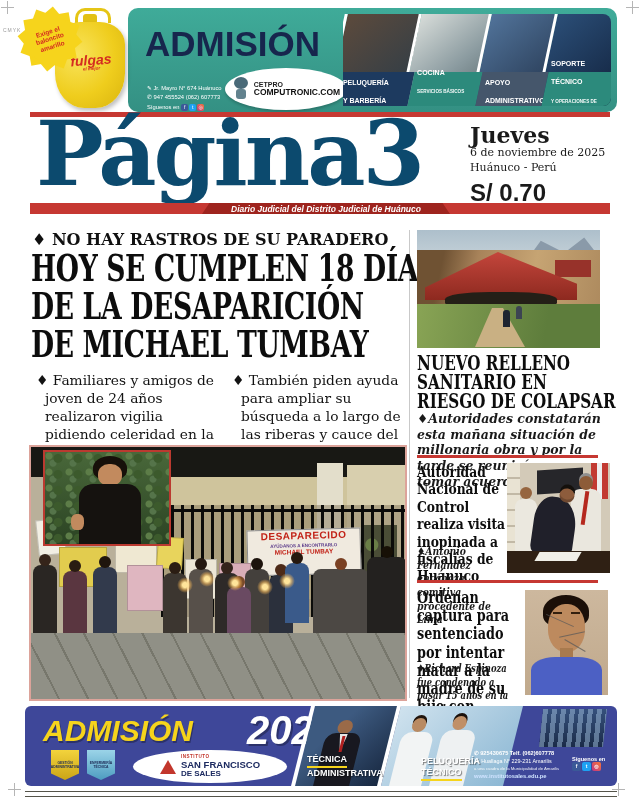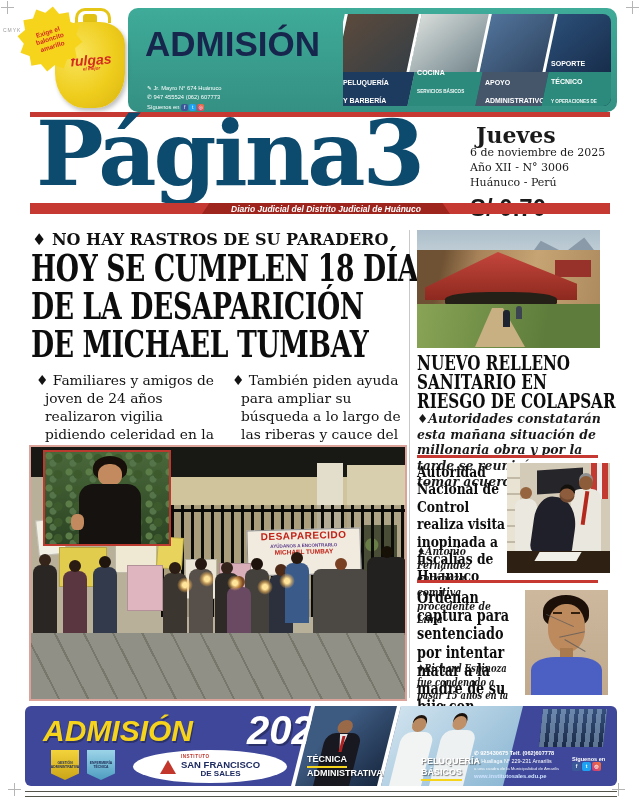--- a/index.html
+++ b/index.html
@@ -51,21 +51,21 @@
   .seg{position:absolute;top:0;height:92px;transform:skewX(-12deg);border-left:3px solid #fff;}
   .cat{position:absolute;height:34px;transform:skewX(-12deg);display:flex;flex-direction:column;justify-content:center;
        padding:0 6px;box-sizing:border-box;}
   .cat>span{transform:skewX(12deg);color:#fff;font-weight:800;line-height:1.15;}
   .cat .t1{font-size:7px;} .cat .t2{font-size:4.6px;font-weight:700;opacity:.95;}
   
   .rule-red{position:absolute;background:#c63832;}
   .mast-title{position:absolute;left:36px;top:108px;font-size:90px;font-weight:800;color:#0c4a6e;
        letter-spacing:-3px;line-height:1;}
   .mast-info{position:absolute;left:470px;top:124px;color:#1a1a1a;}
-  .mi-day{font-size:22px;font-weight:800;line-height:1;margin-left:6px;}
+  .mi-day{font-size:22px;font-weight:800;line-height:1;}
   .mi-line{font-size:11px;line-height:1.35;}
   .mi-price{font-size:24px;font-weight:800;font-family:"Liberation Sans",sans-serif;margin-top:3px;}
   .tag-bar{position:absolute;left:30px;top:203px;width:580px;height:11px;background:#c63832;}
   .tag-trap{position:absolute;left:172px;top:0;width:248px;height:11px;background:#9e241e;
        clip-path:polygon(3% 0,97% 0,100% 100%,0 100%);display:flex;align-items:center;justify-content:center;}
   .tag-txt{color:#fff;font-size:8.5px;font-weight:800;font-style:italic;white-space:nowrap;}
   
   .vdiv{position:absolute;left:409px;top:230px;width:1px;height:468px;background:#c9c9c9;}
   .kicker{position:absolute;left:32px;top:230px;font-size:16px;font-weight:800;color:#101010;}
   .hl{position:absolute;left:31px;font-size:37px;font-weight:800;color:#0d0d0d;line-height:1;
@@ -163,21 +163,21 @@
       text-shadow:2px 2px 0 rgba(0,0,0,.3);}
   .shield{position:absolute;width:28px;height:30px;clip-path:polygon(50% 100%,0 78%,0 0,100% 0,100% 78%);
       display:flex;align-items:center;justify-content:center;text-align:center;}
   .shield span{font-size:3.4px;font-weight:800;color:#1c2a55;line-height:1.2;padding:2px;}
   .b-oval{position:absolute;left:108px;top:44px;width:154px;height:33px;background:#fff;border-radius:50%;
       display:flex;align-items:center;justify-content:center;gap:5px;}
   .b-logo{width:0;height:0;border-left:8px solid transparent;border-right:8px solid transparent;border-bottom:14px solid #c2362c;}
   .b-inst{line-height:1.05;}
   .b-ik{font-size:4.6px;font-weight:800;color:#c2362c;letter-spacing:.5px;}
   .b-in1{font-size:9.5px;font-weight:800;color:#1c2a60;}
-  .b-in2{font-size:8px;font-weight:800;color:#1c2a60;text-align:center;}
+  .b-in2{font-size:8px;font-weight:800;color:#1c2a60;}
   .b-seg{position:absolute;top:0;height:80px;transform:skewX(-14deg);border-left:4px solid #fff;overflow:hidden;}
   .prog{position:absolute;color:#fff;font-weight:800;line-height:1.2;text-shadow:1px 1px 1px rgba(0,0,0,.5);}
   .prog .u{display:inline-block;border-bottom:2px solid #f6d41c;padding-bottom:1px;}
   .b-contact{position:absolute;left:449px;top:43px;width:96px;color:#fff;line-height:1.5;}
   .bc1{font-size:5.6px;font-weight:700;white-space:nowrap;}
   .bc2{font-size:5.4px;white-space:nowrap;}
   .bc3{font-size:4.3px;opacity:.9;white-space:nowrap;}
   .bc4{font-size:5.8px;color:#cfe3ff;font-weight:700;white-space:nowrap;}
   .b-build{position:absolute;left:516px;top:3px;width:64px;height:38px;background:
       repeating-linear-gradient(90deg,rgba(160,190,220,.5) 0 5px,transparent 5px 9px),
@@ -219,20 +219,27 @@
 
     <div class="addr">
       <div class="row">✎ <span>Jr. Mayro N° 674 Huánuco</span></div>
       <div class="row">✆ <span>947 455524   (062) 607773</span></div>
       <div class="row">
         <span>Síguenos en</span>
         <span class="soc fb">f</span><span class="soc tw">t</span><span class="soc ig">◎</span>
       </div>
     </div>
 
+    <div class="oval">
+      <div class="robot"></div>
+      <div class="logo-txt">
+        <div class="logo-top">CETPRO</div>
+        <div class="logo-bot">COMPUTRONIC.COM</div>
+      </div>
+    </div>
 
     <div class="strip">
       <div class="seg" style="left:-8px;width:74px;background:linear-gradient(135deg,#5c4a3c,#2c3c48);"></div>
       <div class="seg" style="left:66px;width:70px;background:linear-gradient(135deg,#d7dcd9,#8b9ba0 60%,#5d6e72);"></div>
       <div class="seg" style="left:136px;width:66px;background:linear-gradient(135deg,#51739a,#263851);"></div>
       <div class="seg" style="left:202px;width:80px;background:linear-gradient(135deg,#2b4e77,#10203a);"></div>
 
       <div class="cat" style="left:-6px;top:58px;width:74px;background:#1d3a5f;">
         <span><span class="t1">PELUQUERÍA</span><br><span class="t1">Y BARBERÍA</span></span>
       </div>
@@ -247,21 +254,20 @@
       </div>
     </div>
   </div>
 
   <div class="rule-red" style="left:30px;top:112px;width:580px;height:5px;"></div>
   <div class="mast-title serif">Página3</div>
 
   <div class="mast-info serif">
     <div class="mi-day">Jueves</div>
     <div class="mi-line">6 de noviembre de 2025</div>
-    <div class="mi-line">Año XII - N° 3006</div>
     <div class="mi-line">Huánuco - Perú</div>
     <div class="mi-price">S/ 0.70</div>
   </div>
 
   <div class="tag-bar">
     <div class="tag-trap">
       <span class="tag-txt">Diario Judicial del Distrito Judicial de Huánuco</span>
     </div>
   </div>
 
@@ -415,21 +421,21 @@
       <div style="position:absolute;left:56px;top:10px;width:14px;height:14px;border-radius:50%;background:#c09068;box-shadow:0 -3px 0 #1a100a;"></div>
       <div style="position:absolute;left:48px;top:24px;width:34px;height:56px;border-radius:10px 10px 0 0;background:#eef1f2;"></div>
     </div>
 
     <div class="prog" style="left:282px;top:48px;font-size:9px;">
       <span class="u">TÉCNICA</span><br>
       <span>ADMINISTRATIVA</span>
     </div>
     <div class="prog" style="left:396px;top:50px;font-size:9px;">
       <span>PELUQUERÍA</span><br>
-      <span class="u">BÁSICOS</span>
+      <span class="u">TÉCNICO</span>
     </div>
 
     <div class="b-build"></div>
 
     <div class="b-contact">
       <div class="bc1">✆ 925430675  Telf. (062)607778</div>
       <div class="bc2">Jr. Huallaga N° 229-231 Amarilis</div>
       <div class="bc3">a una cuadra de la Municipalidad de Amarilis</div>
       <div class="bc4">www.institutosales.edu.pe</div>
     </div>

